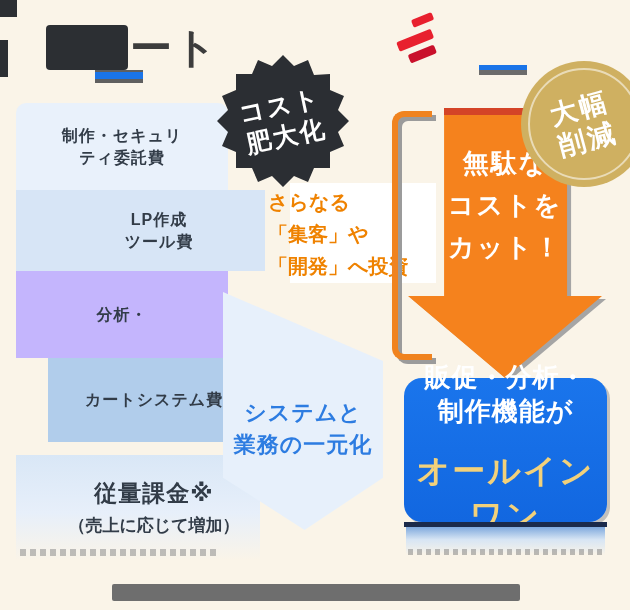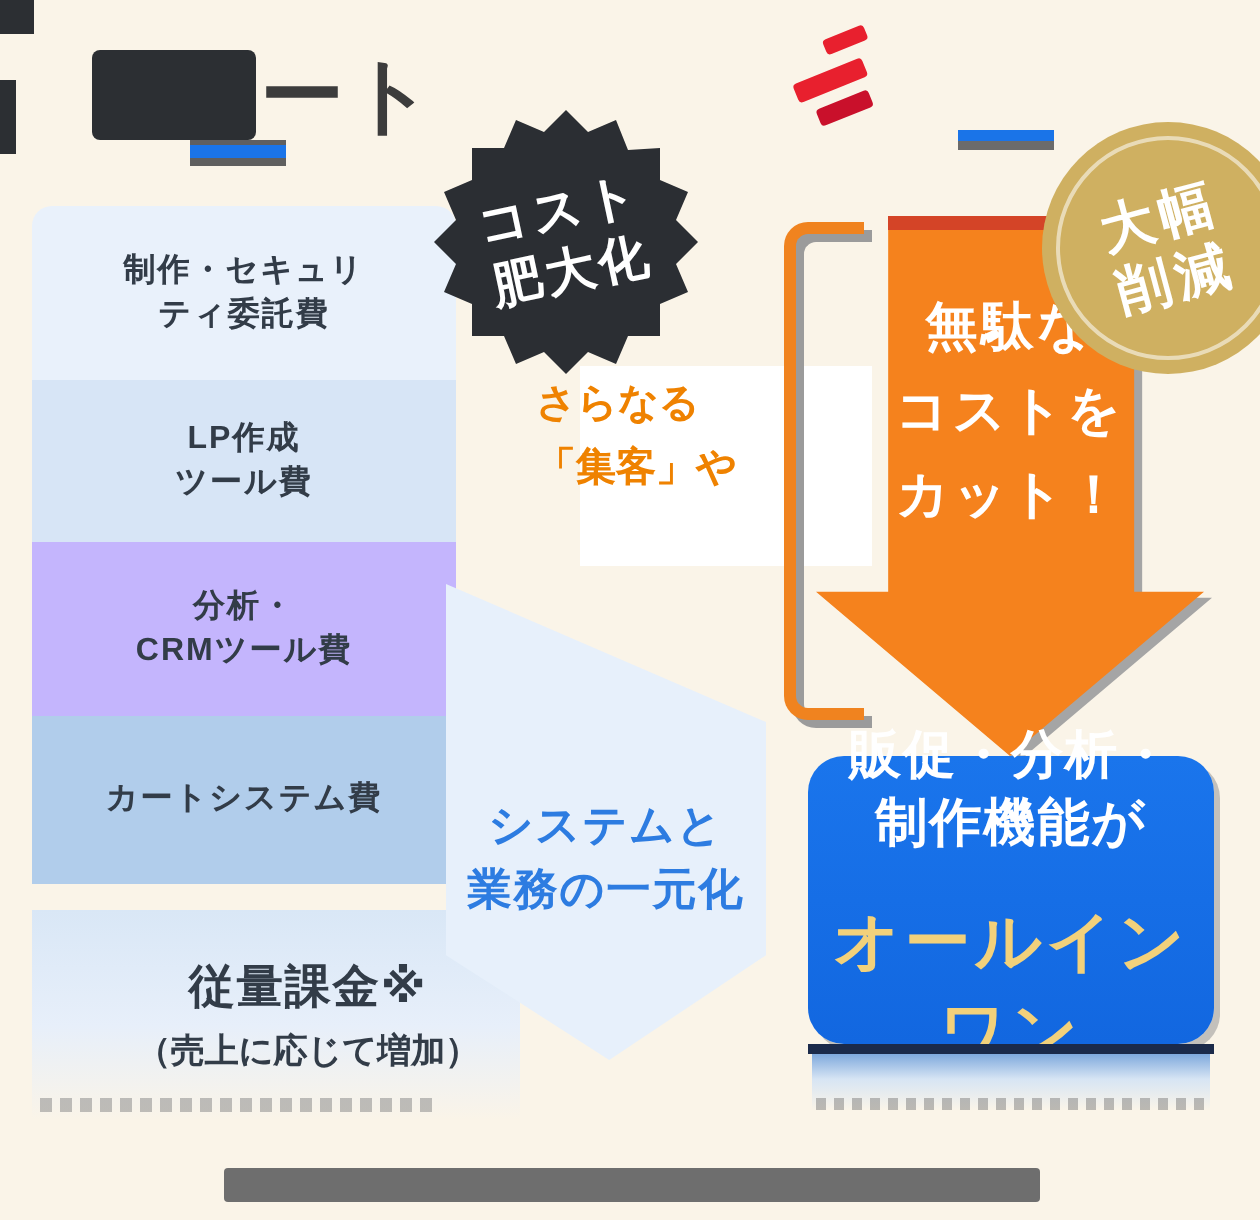--- a/index.html
+++ b/index.html
@@ -23,23 +23,23 @@
   .underline-right{left:479px;top:65px;width:48px;height:10px;
     background:linear-gradient(180deg,#1a74e8 0 55%,#6b6b6b 55% 100%);}
 
   
   .stack{left:16px;top:103px;width:212px;}
   .cost-box{position:absolute;left:0;width:212px;display:flex;flex-direction:column;
     align-items:center;justify-content:center;text-align:center;
     color:#323c48;font-weight:700;}
   .cost-line{font-size:16px;line-height:1.35;letter-spacing:1px;}
   .box-0{top:0;height:87px;background:#e9f1fb;border-radius:10px 10px 0 0;}
-  .box-1{top:87px;height:81px;background:#d7e5f6;}
+  .box-1{top:87px;height:81px;background:#d7e5f6;padding-left:37px;}
   .box-2{top:168px;height:87px;background:#c4b5fd;}
-  .box-3{top:255px;height:84px;background:#b1cdeb;}
+  .box-3{top:255px;height:84px;background:#b1cdeb;margin-left:32px;}
   .box-4{top:352px;height:105px;
     background:linear-gradient(180deg,#d9e7f6 0%,#e7effa 55%,rgba(255,255,255,0) 100%);padding-left:32px;}
   .box-4 .cost-line{font-size:23px;}
   .box-4 .cost-sub{font-size:17px;font-weight:600;margin-top:4px;letter-spacing:0;}
   .stack-speckle{left:20px;top:549px;width:200px;height:7px;opacity:.55;
     background:repeating-linear-gradient(90deg,#8d8d8d 0 6px,transparent 6px 10px);}
 
   
   .starburst{left:216px;top:54px;width:134px;height:134px;}
   .starburst svg{position:absolute;left:0;top:0;}
@@ -122,21 +122,20 @@
   <div class="cost-box box-0">
     <div class="cost-line">制作・セキュリ</div>
     <div class="cost-line">ティ委託費</div>
   </div>
   <div class="cost-box box-1">
     <div class="cost-line">LP作成</div>
     <div class="cost-line">ツール費</div>
   </div>
   <div class="cost-box box-2">
     <div class="cost-line">分析・</div>
-    <div class="cost-line">CRMツール費</div>
   </div>
   <div class="cost-box box-3">
     <div class="cost-line">カートシステム費</div>
   </div>
   <div class="cost-box box-4">
     <div class="cost-line">従量課金※</div>
     <div class="cost-sub">（売上に応じて増加）</div>
   </div>
 </div>
 <div class="abs stack-speckle"></div>
@@ -155,20 +154,21 @@
   <div class="unify-text">
     <div>システムと</div>
     <div>業務の一元化</div>
   </div>
 </div>
 
 <div class="abs invest-card">
   <div class="invest-text">
     <div>さらなる</div>
     <div>「集客」や</div>
+    <div>「開発」へ投資</div>
   </div>
 </div>
 
 <div class="abs bracket"></div>
 
 <div class="abs cut-arrow">
   <div class="shape"></div>
   <div class="top-strip"></div>
   <div class="arrow-text">
     <div>無駄な</div>

